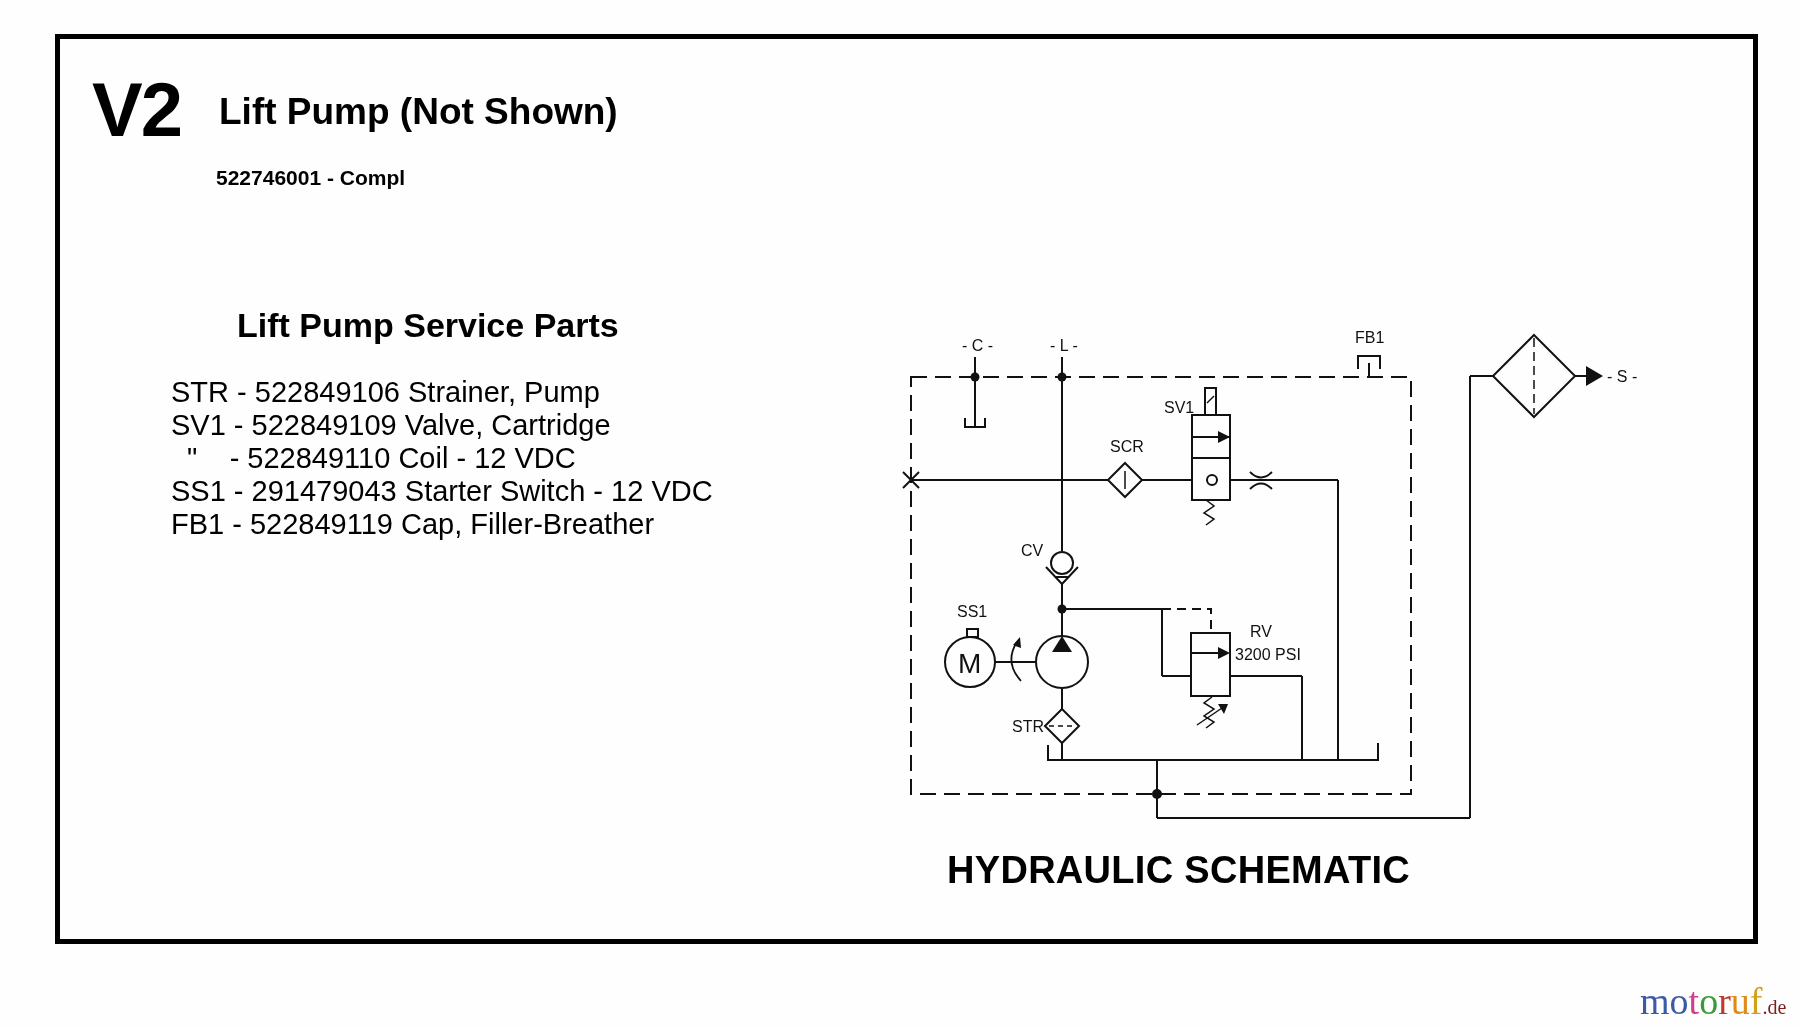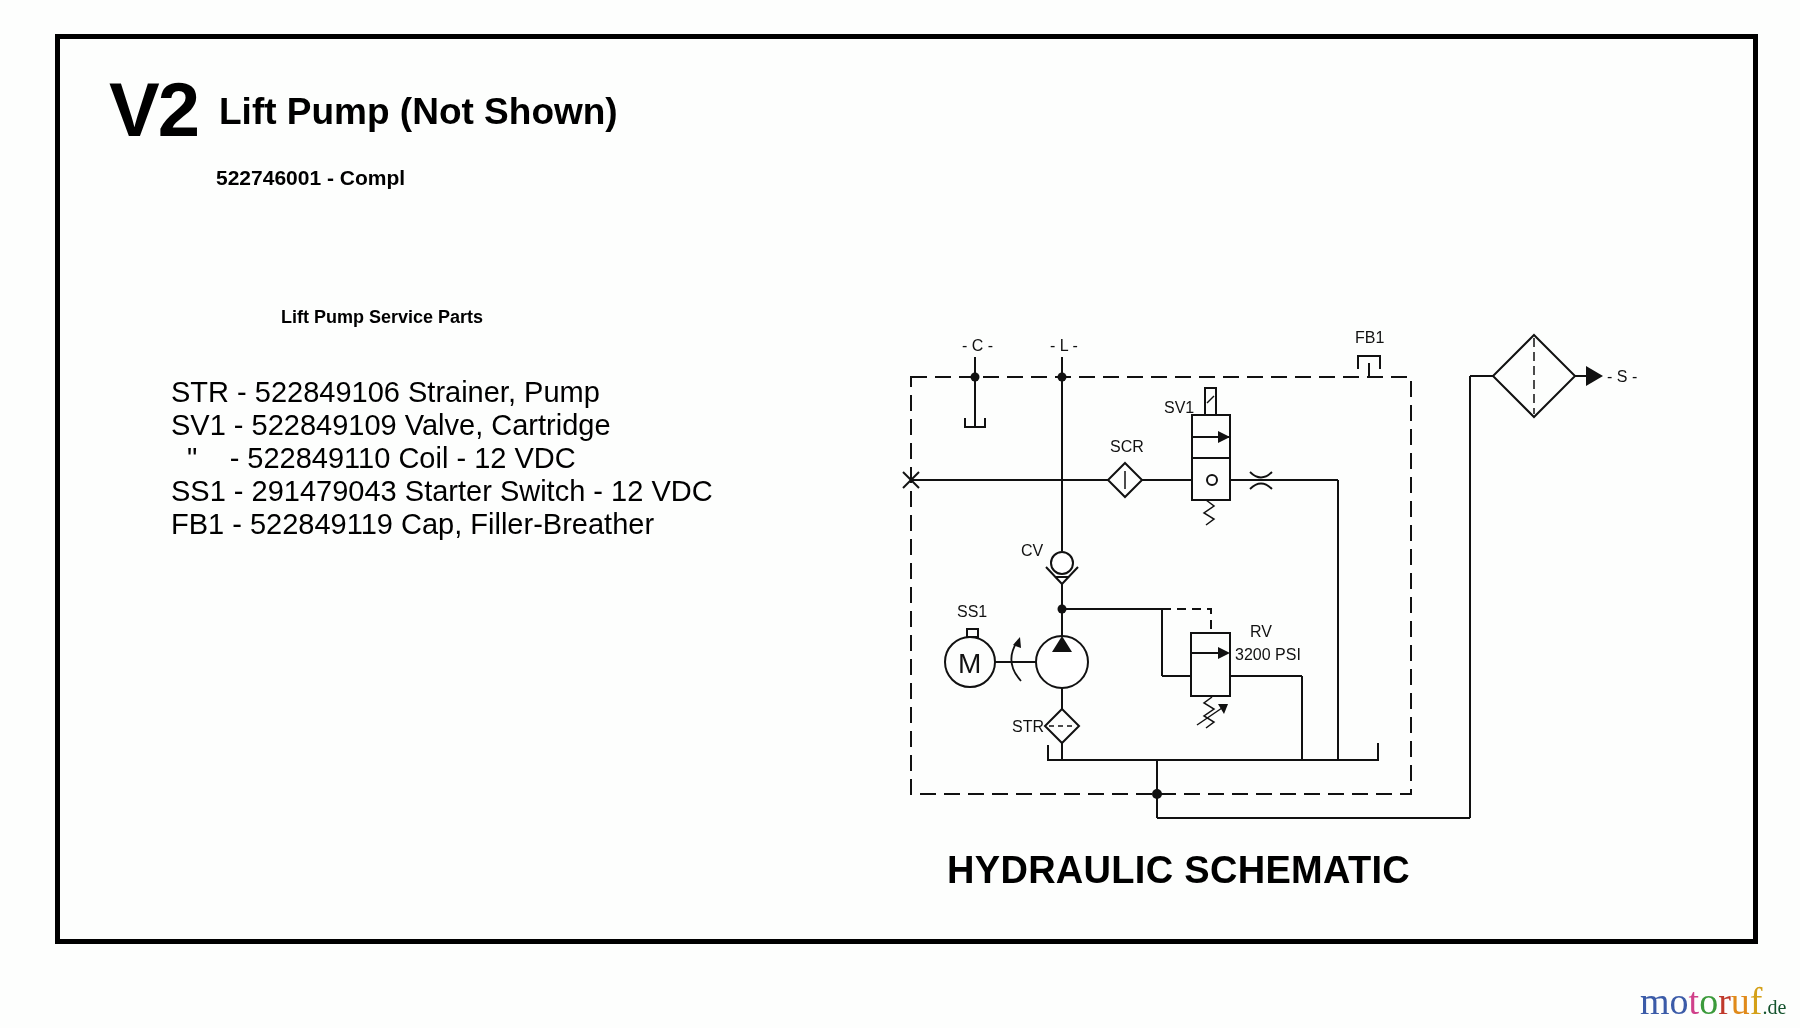--- a/index.html
+++ b/index.html
@@ -1,29 +1,29 @@
 <!DOCTYPE html>
 <html><head>
 <meta charset="utf-8">
 <style>
   html, body { margin:0; padding:0; background:#fdfefd; }
   body { width:1800px; height:1028px; position:relative; overflow:hidden; font-family:"Liberation Sans", sans-serif; color:#000; }
   .frame { position:absolute; left:55px; top:34px; width:1703px; height:910px; border:5px solid #000; box-sizing:border-box; }
   .abs { position:absolute; white-space:nowrap; }
-  .v2 { left:109px; top:72px; font-size:76px; font-weight:bold; letter-spacing:-2px; line-height:1; }
+  .v2 { left:92px; top:72px; font-size:76px; font-weight:bold; letter-spacing:-2px; line-height:1; }
   .title { left:219px; top:93px; font-size:37px; font-weight:bold; line-height:1; }
   .subtitle { left:216px; top:167px; font-size:21px; font-weight:bold; line-height:1; }
-  .parts-heading { left:237px; top:308px; font-size:18px; font-weight:bold; line-height:1;margin-left:44px; }
+  .parts-heading { left:237px; top:308px; font-size:34px; font-weight:bold; line-height:1; }
   .parts-list { left:155px; top:360px; font-size:29px; line-height:33px; margin:16px; padding:0; list-style:none; }
   .parts-list li { white-space:pre; }
   .schem-title { left:947px; top:851px; font-size:38px; font-weight:bold; line-height:1; letter-spacing:0.3px; }
   svg.schem { position:absolute; left:0; top:0; }
   .lbl { font-family:"Liberation Sans", sans-serif; font-size:16px; fill:#111; }
   .logo { position:absolute; left:1640px; top:982px; font-family:"Liberation Serif", serif; font-size:38px; line-height:1; white-space:nowrap; }
-  .logo .de { font-size:20px; color:#14532d; }
+  .logo .de { font-size:20px; color:#7f1d1d; }
 </style>
 </head>
 <body>
 
 <div class="frame"></div>
 
 <div class="abs v2">V2</div>
 <div class="abs title">Lift Pump (Not Shown)</div>
 <div class="abs subtitle">522746001 - Compl</div>
 

